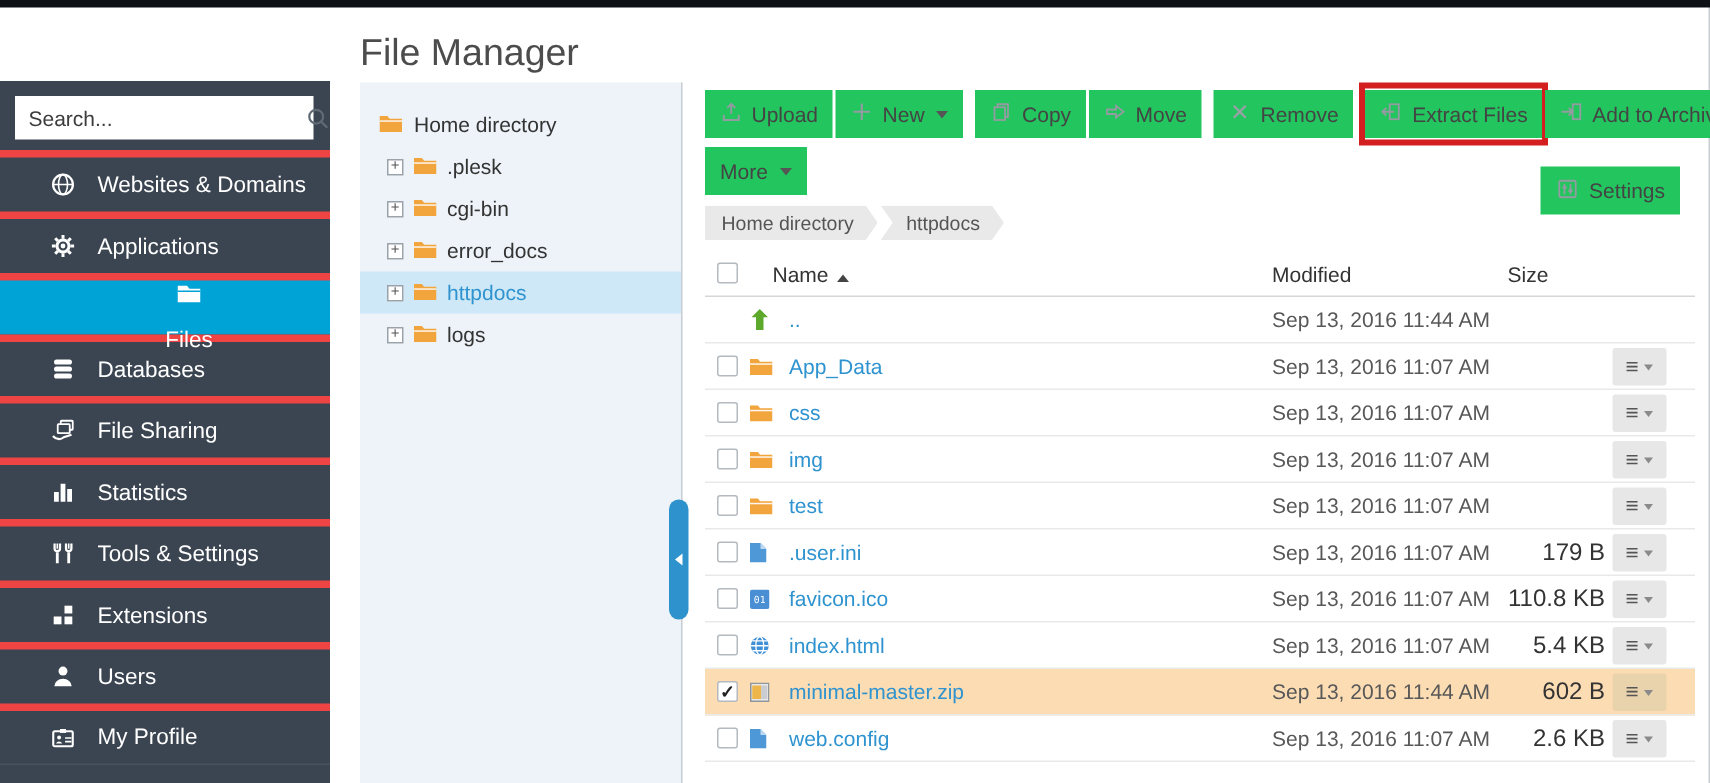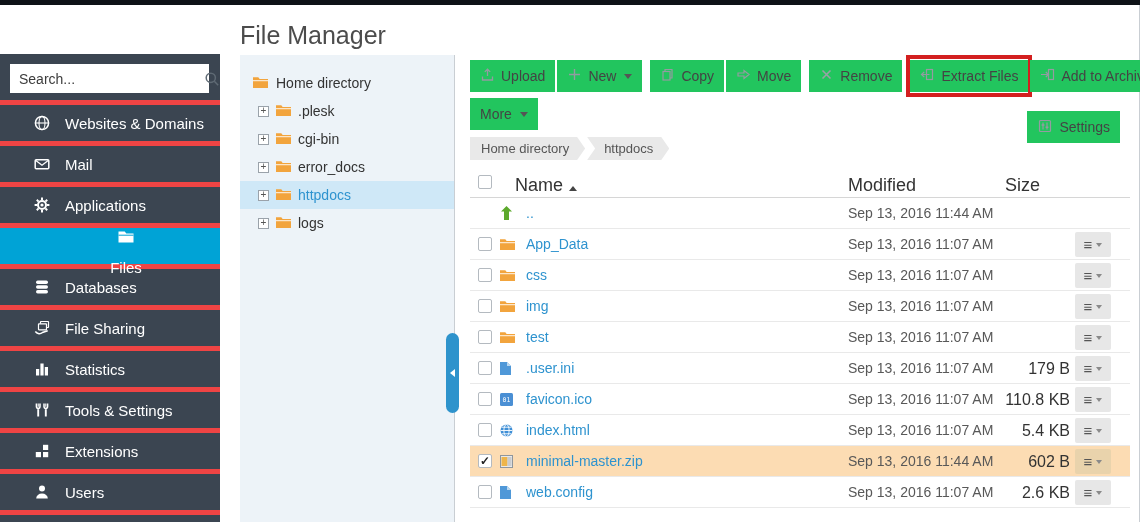--- a/index.html
+++ b/index.html
@@ -49,21 +49,21 @@
 
   
   .crumbs { position:absolute; top:82px; left:0; display:flex; }
   .crumb { height:23px; line-height:23px; background:#e9e9e9; color:#555; font-size:13px; padding:0 16px 0 11px; cursor:pointer;
     clip-path: polygon(0 0, calc(100% - 8px) 0, 100% 50%, calc(100% - 8px) 100%, 0 100%); }
   .crumb + .crumb { margin-left:2px; padding-left:17px;
     clip-path: polygon(0 0, calc(100% - 8px) 0, 100% 50%, calc(100% - 8px) 100%, 0 100%, 8px 50%); }
 
   
   .table { position:absolute; top:116px; left:0; width:660px; }
-  .thead { position:relative; height:27px; border-bottom:1px solid #d6d6d6; font-size:18px; color:#333;text-decoration:underline; }
+  .thead { position:relative; height:27px; border-bottom:1px solid #d6d6d6; font-size:14px; color:#333;text-decoration:underline; }
   .tr { position:relative; height:31px; border-bottom:1px solid #e9e9e9; }
   .tr.selected { background:#fcdcb3;padding-left:8px; }
   .cb { position:absolute; left:8px; top:8px; width:14px; height:14px; background:#fff; border:1px solid #b4bac0; border-radius:2px; cursor:pointer; }
   .thead .cb { top:4px; }
   .cb.checked::after { content:"✓"; position:absolute; left:1px; top:-1px; font-size:12px; color:#222; font-weight:bold; }
   .hname { position:absolute; left:45px; top:4px; cursor:pointer; }
   .sort-asc { display:inline-block; width:0; height:0; border-left:4px solid transparent; border-right:4px solid transparent; border-bottom:5px solid #444; margin-left:6px; }
   .hmod { position:absolute; left:378px; top:4px; cursor:pointer; }
   .hsize { position:absolute; left:535px; top:4px; cursor:pointer; }
   .ficon { position:absolute; left:30px; top:9px; display:flex; }
@@ -99,29 +99,20 @@
           <svg width="18" height="18" viewBox="0 0 18 18" fill="none" stroke="#fff">
               <circle cx="9" cy="9" r="6.6" stroke-width="1.5"></circle>
               <ellipse cx="9" cy="9" rx="3" ry="6.6" stroke-width="1.1"></ellipse>
               <path d="M2.4 9h13.2" stroke-width="1.1"></path>
             </svg>
         </span>
         <span>Websites &amp; Domains</span>
       </div>
       <div class="nav-item">
         <span class="nicon">
-          <svg width="18" height="18" viewBox="0 0 18 18" fill="none" stroke="#fff">
-              <rect x="2.2" y="4.7" width="13.6" height="9" rx="1" stroke-width="1.5"></rect>
-              <path d="M2.8 5.4 9 10.2l6.2-4.8" stroke-width="1.3"></path>
-            </svg>
-        </span>
-        <span>Mail</span>
-      </div>
-      <div class="nav-item">
-        <span class="nicon">
           <svg width="18" height="18" viewBox="0 0 18 18">
               <g stroke="#fff" stroke-width="2" fill="none">
                 <circle cx="9" cy="9" r="4"></circle>
                 <path d="M9 1.6v2.5M9 13.9v2.5M1.6 9h2.5M13.9 9h2.5M3.8 3.8l1.8 1.8M12.4 12.4l1.8 1.8M14.2 3.8l-1.8 1.8M5.6 12.4l-1.8 1.8"></path>
               </g>
               <circle cx="9" cy="9" r="1.6" fill="#fff"></circle>
             </svg>
         </span>
         <span>Applications</span>
       </div>

